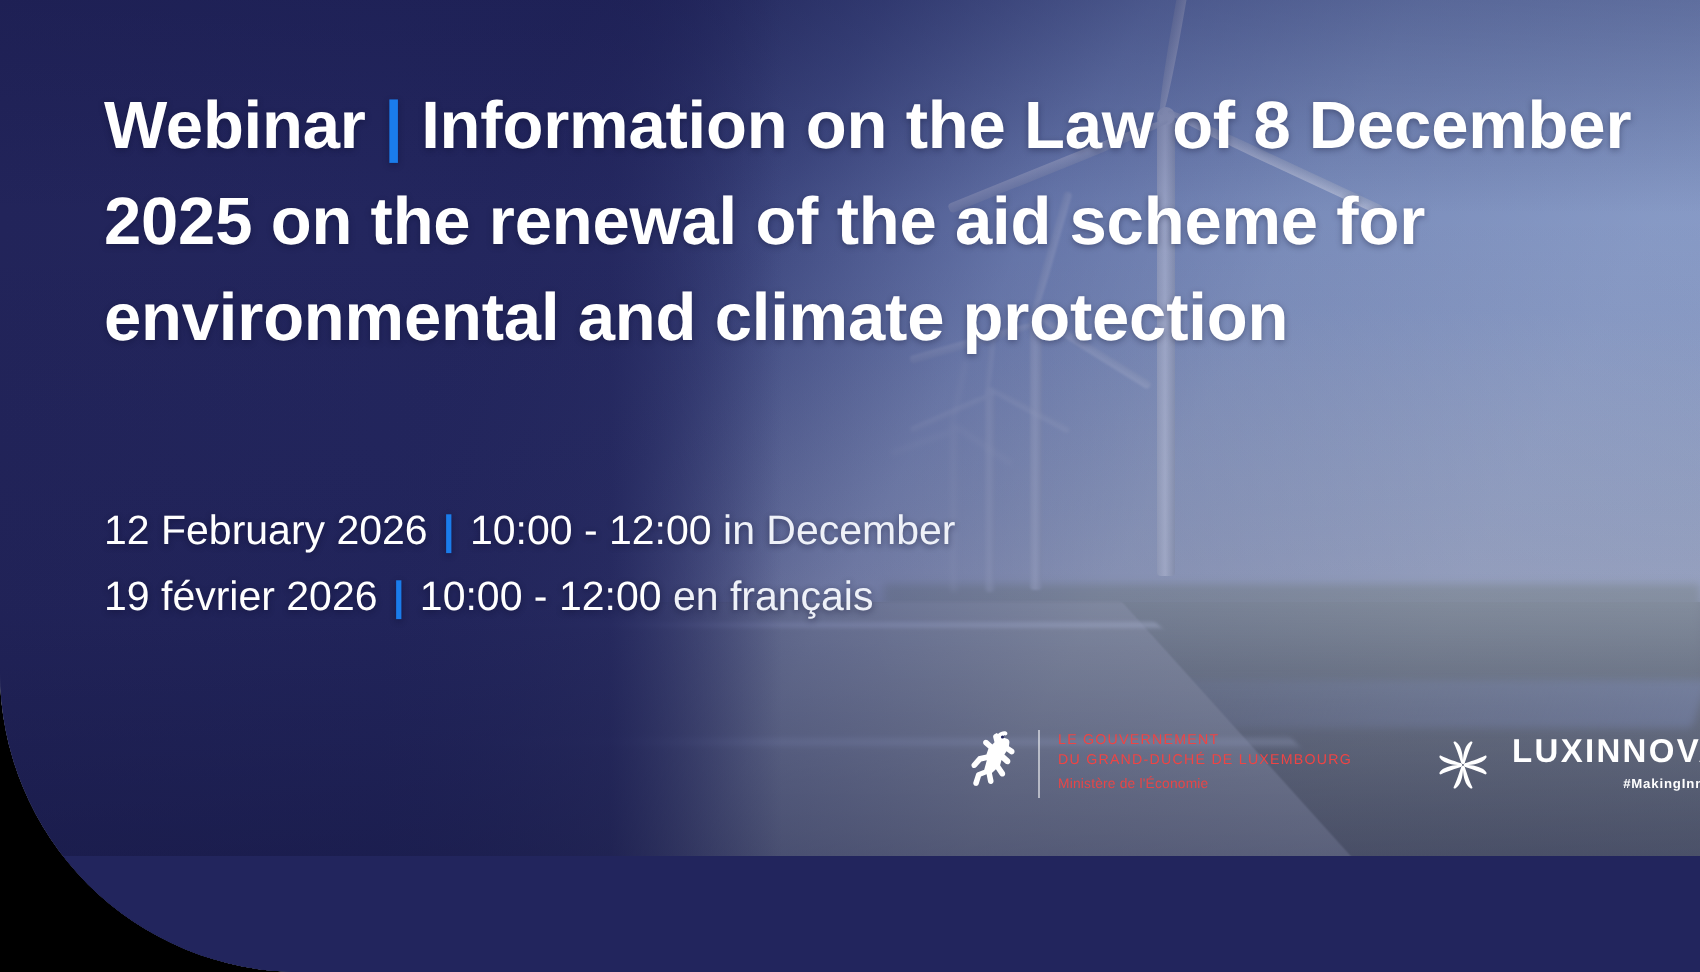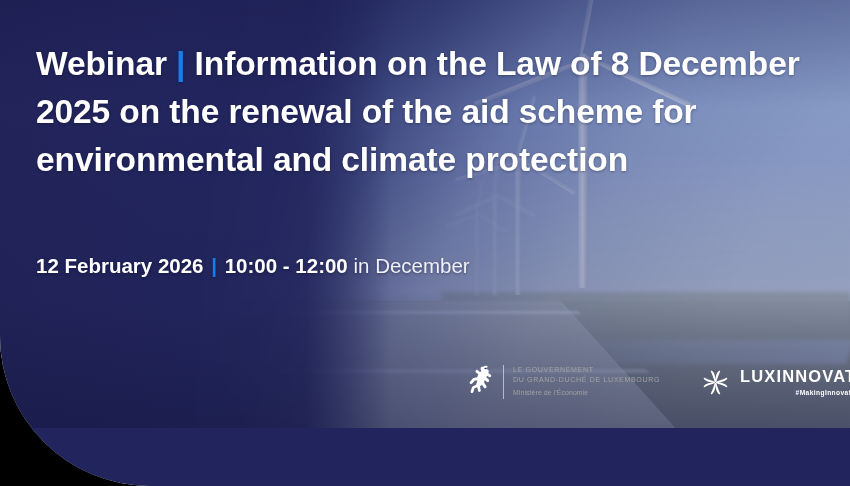--- a/index.html
+++ b/index.html
@@ -142,21 +142,21 @@
     position:absolute; inset:0;
     background:linear-gradient(180deg, rgba(20,22,70,.28) 0%, rgba(20,22,70,0) 22%, rgba(18,20,62,.10) 62%, rgba(16,18,58,.55) 100%);
   }
   
   .footer-band{
     position:absolute; left:0; right:0; bottom:0; height:58px;
     background:#22255d;
   }
 
   
-  .content{ position:absolute; inset:0; }
+  .content{ position:absolute; inset:0;margin-left:16px; }
 
   .headline{
     position:absolute;
     left:36px; top:40px; width:790px;
     color:#fff;
     font-size:33.5px;
     font-weight:700;
     line-height:1.44;
     letter-spacing:-.1px;
     text-shadow:0 1px 3px rgba(10,12,40,.35);
@@ -165,34 +165,34 @@
 
   .dates{
     position:absolute;
     left:36px; top:249px;
     color:#fff;
     font-size:20.5px;
     line-height:1.62;
     text-shadow:0 1px 3px rgba(10,12,40,.45);
   }
   .dates .row{ white-space:nowrap; }
-  .dates .b{ font-weight:700; }
+  .dates .b{ font-weight:400; }
   .dates .sep{ color:#1a7ceb; font-weight:700; padding:0 2px; }
   .dates .lang{ font-weight:400; color:#eef1f8; }
 
   
   .logos{
     position:absolute;
     left:468px; top:364px;
     display:flex; align-items:center; gap:42px;
   }
   .gov-logo{ display:flex; align-items:center; gap:9px; }
   .gov-lion{ width:26px; height:36px; flex:none; }
   .gov-rule{ width:1px; height:34px; background:rgba(255,255,255,.55); }
-  .gov-text{ color:#a3a3a3; line-height:1.38; }
+  .gov-text{ color:#ef4444; line-height:1.38; }
   .gov-text .l1,
   .gov-text .l2{ font-size:7.1px; letter-spacing:.62px; font-weight:400; white-space:nowrap; }
   .gov-text .l3{ font-size:6.9px; letter-spacing:.1px; margin-top:2px; white-space:nowrap; opacity:.95; }
 
   .lux-logo{ display:flex; align-items:center; gap:11px; }
   .lux-mark{ width:27px; height:27px; flex:none; }
   .lux-text{ display:flex; flex-direction:column; }
   .lux-name{
     color:#fff; font-size:16.5px; font-weight:700;
     letter-spacing:1.15px; line-height:1; white-space:nowrap;
@@ -253,20 +253,26 @@
   <div class="content">
 
     <h1 class="headline"><span>Webinar</span><span class="accent"> <span>|</span> </span><span>Information on the Law of 8 December 2025 on the renewal of the aid scheme for environmental and climate protection</span></h1>
 
     <div class="dates">
       <div class="row">
         <span class="b">12 February 2026</span>
         <span class="sep">|</span>
         <span class="b">10:00 - 12:00</span>
         <span class="lang">in December</span>
+      </div>
+      <div class="row">
+        <span class="b">19 février 2026</span>
+        <span class="sep">|</span>
+        <span class="b">10:00 - 12:00</span>
+        <span class="lang">en français</span>
       </div>
     </div>
 
     <div class="logos">
 
       <div class="gov-logo">
         <svg class="gov-lion" viewBox="0 0 52 72">
           <g fill="#ffffff">
             <path d="M30 6c2.6-2.2 6-3.4 8.4-2.2 1.1.6 1.3 2 .5 2.9-.7.8-2 .9-2.9.3l-.9 2.6 3.9 1.2c1.6.5 2.6 2 2.4 3.6l-.5 3.9 4.2 2.6c1.5.9 1.9 2.9.9 4.3-.9 1.3-2.8 1.6-4.1.6l-3.4-2.5-2.1 3.3 5 4.4c1.3 1.2 1.3 3.2.1 4.4-1.1 1.1-2.9 1.1-4.1.1l-3.9-3.4-1.4 5.1 4.6 6.9c.9 1.4.5 3.3-.9 4.1-1.3.8-3.1.4-3.9-.9l-4-6-4 3.7 1.6 7.6c.3 1.6-.8 3.1-2.4 3.3-1.5.2-2.9-.9-3.1-2.4l-1.4-7.2-5.6 2.3-2.3 7.4c-.5 1.5-2.1 2.3-3.6 1.8-1.4-.5-2.2-2.1-1.7-3.5l2.6-8c.3-.9 1-1.7 1.9-2l6.3-2.6 2.6-9.4-5.5 1.2-4.9 5.6c-1 1.2-2.9 1.3-4.1.3-1.1-1-1.2-2.8-.2-3.9l5.4-6.3c.5-.6 1.2-1 1.9-1.1l7-1.5 2.1-6-4.4-3.8c-1.2-1-1.4-2.8-.4-4 .9-1.2 2.7-1.4 3.9-.5l4.8 4.2 2.1-2.3-1.3-4.9c-.3-1.2.2-2.5 1.3-3.1l2.3-1.3z"></path>
             <circle cx="34.5" cy="9" r="1.6" fill="#22255d"></circle>

